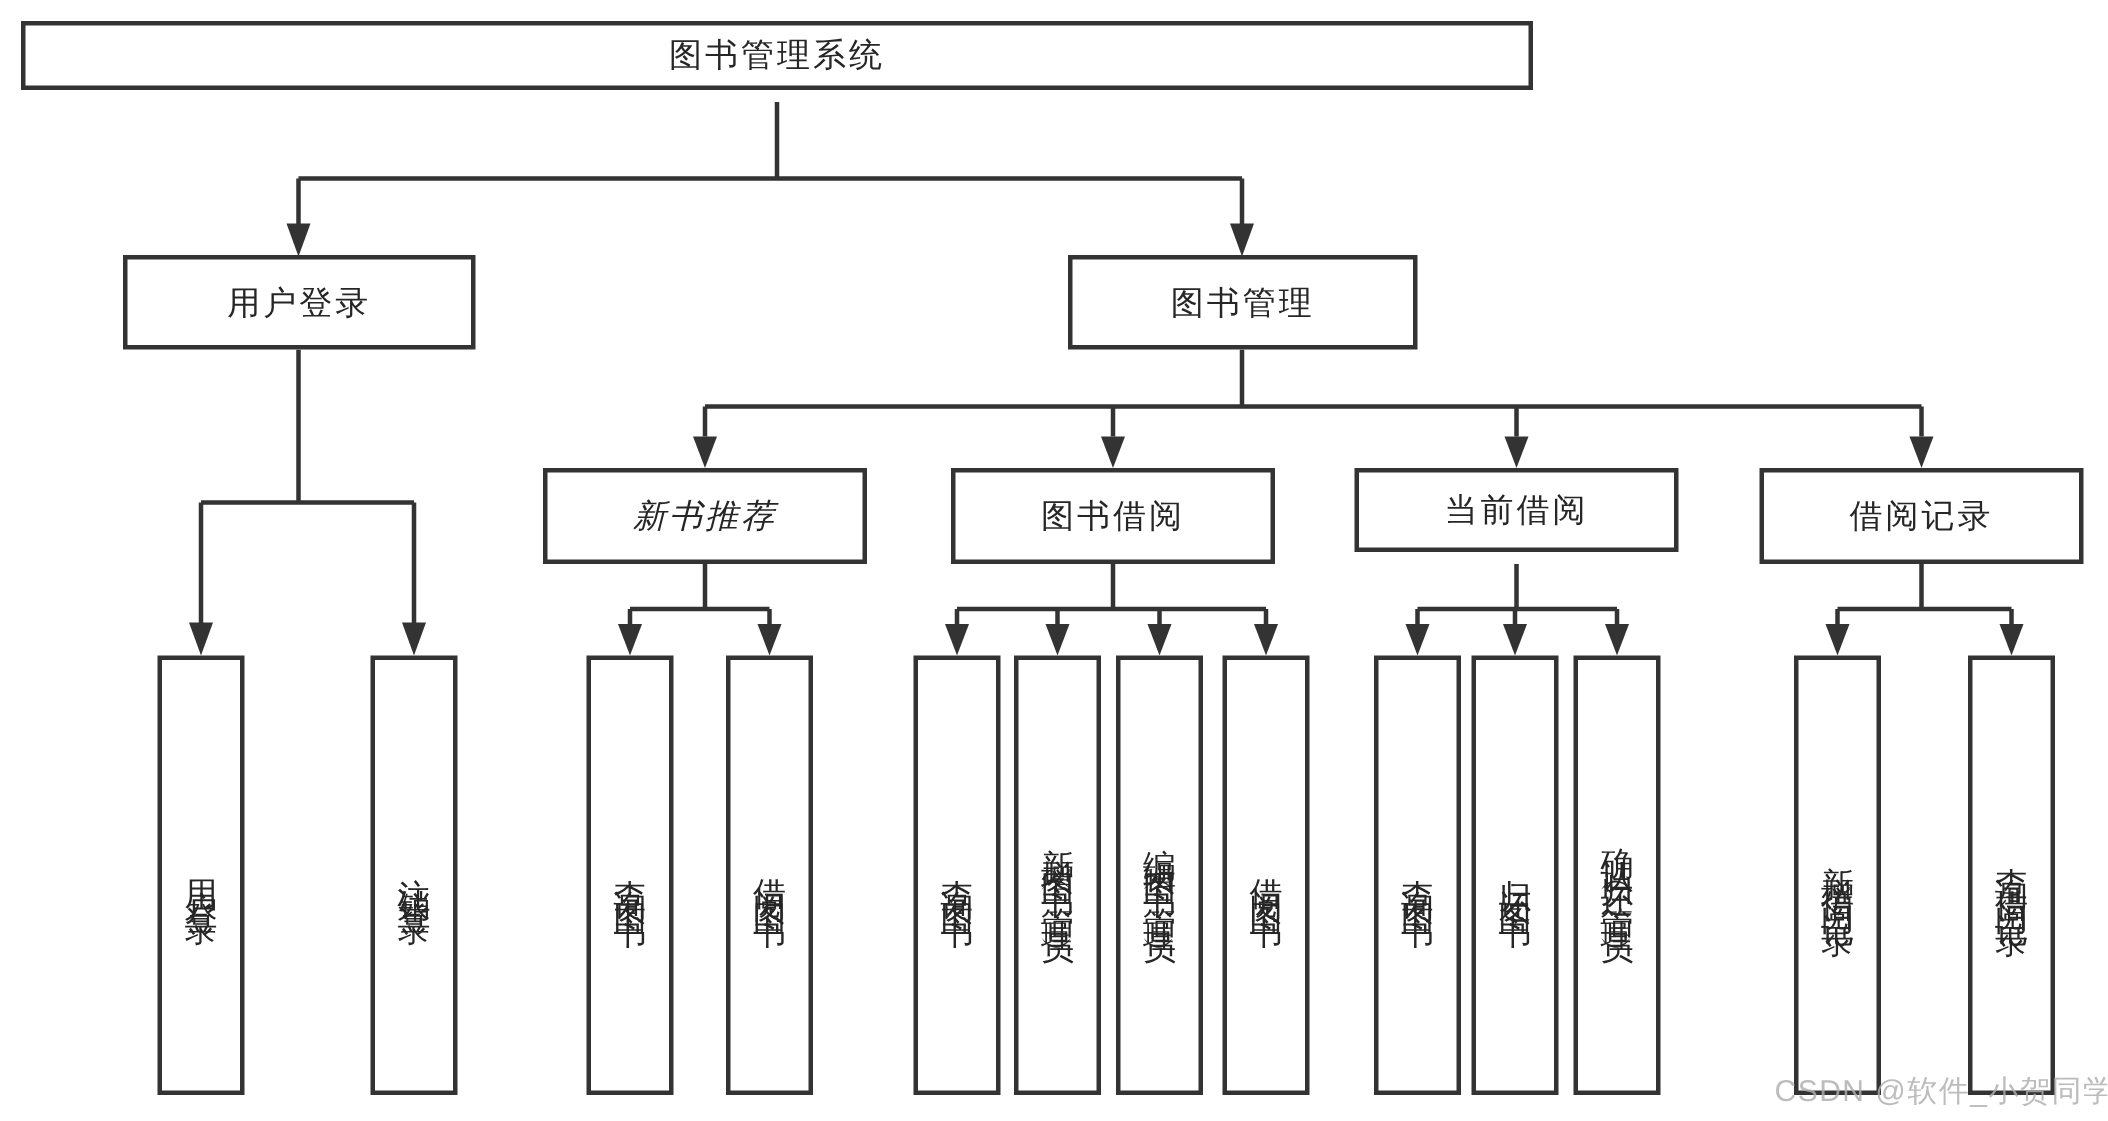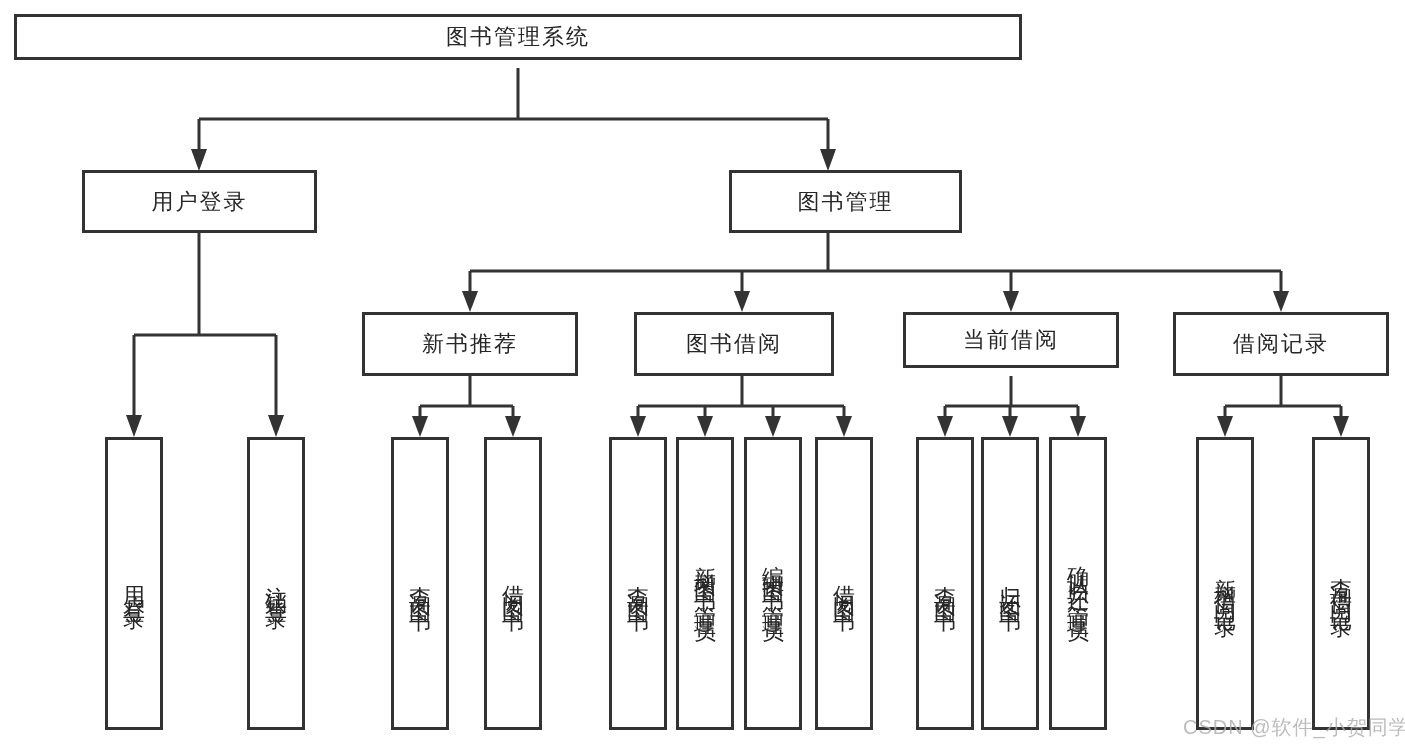--- a/index.html
+++ b/index.html
@@ -97,24 +97,24 @@
     <g>
       <path d="M1281 376 V406 M1225 406 H1341 M1225 406 V416 M1341 406 V416"></path>
       <polygon points="1217,416 1233,416 1225,437"></polygon>
       <polygon points="1333,416 1349,416 1341,437"></polygon>
     </g>
   </svg>
 
   <div class="box h" style="left:14px;top:14px;width:1008px;height:46px;">图书管理系统</div>
 
   <div class="box h" style="left:82px;top:170px;width:235px;height:63px;">用户登录</div>
-  <div class="box h" style="left:712px;top:170px;width:233px;height:63px;margin-left:17px;">图书管理</div>
+  <div class="box h" style="left:712px;top:170px;width:233px;height:63px;">图书管理</div>
 
-  <div class="box h" style="left:362px;top:312px;width:216px;height:64px;">新书推荐</div>
-  <div class="box h" style="left:634px;top:312px;width:200px;height:64px;">图书借阅</div>
+  <div class="box h" style="left:362px;top:312px;width:216px;height:64px;font-style:italic;">新书推荐</div>
+  <div class="box h" style="left:634px;top:312px;width:216px;height:64px;">图书借阅</div>
   <div class="box h" style="left:903px;top:312px;width:216px;height:56px;">当前借阅</div>
   <div class="box h" style="left:1173px;top:312px;width:216px;height:64px;">借阅记录</div>
 
   <div class="box v" style="left:105px;top:437px;width:58px;height:293px;">用户登录</div>
   <div class="box v" style="left:247px;top:437px;width:58px;height:293px;">注销登录</div>
 
   <div class="box v" style="left:391px;top:437px;width:58px;height:293px;">查询图书</div>
   <div class="box v" style="left:484px;top:437px;width:58px;height:293px;">借阅图书</div>
 
   <div class="box v" style="left:609px;top:437px;width:58px;height:293px;">查询图书</div>

